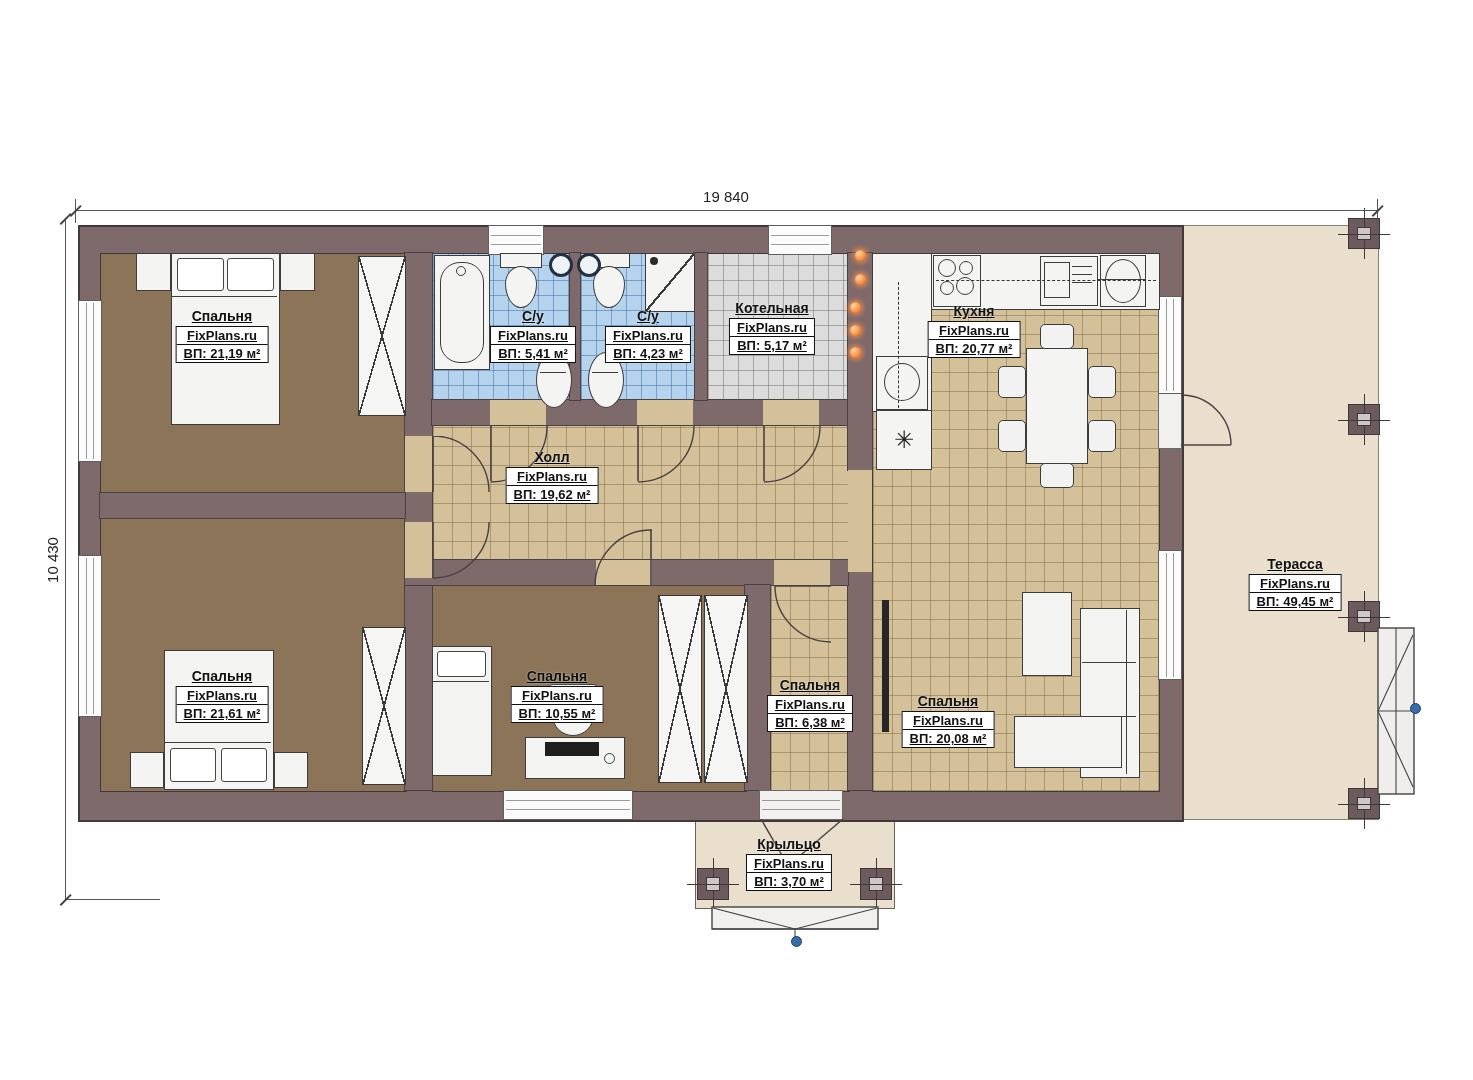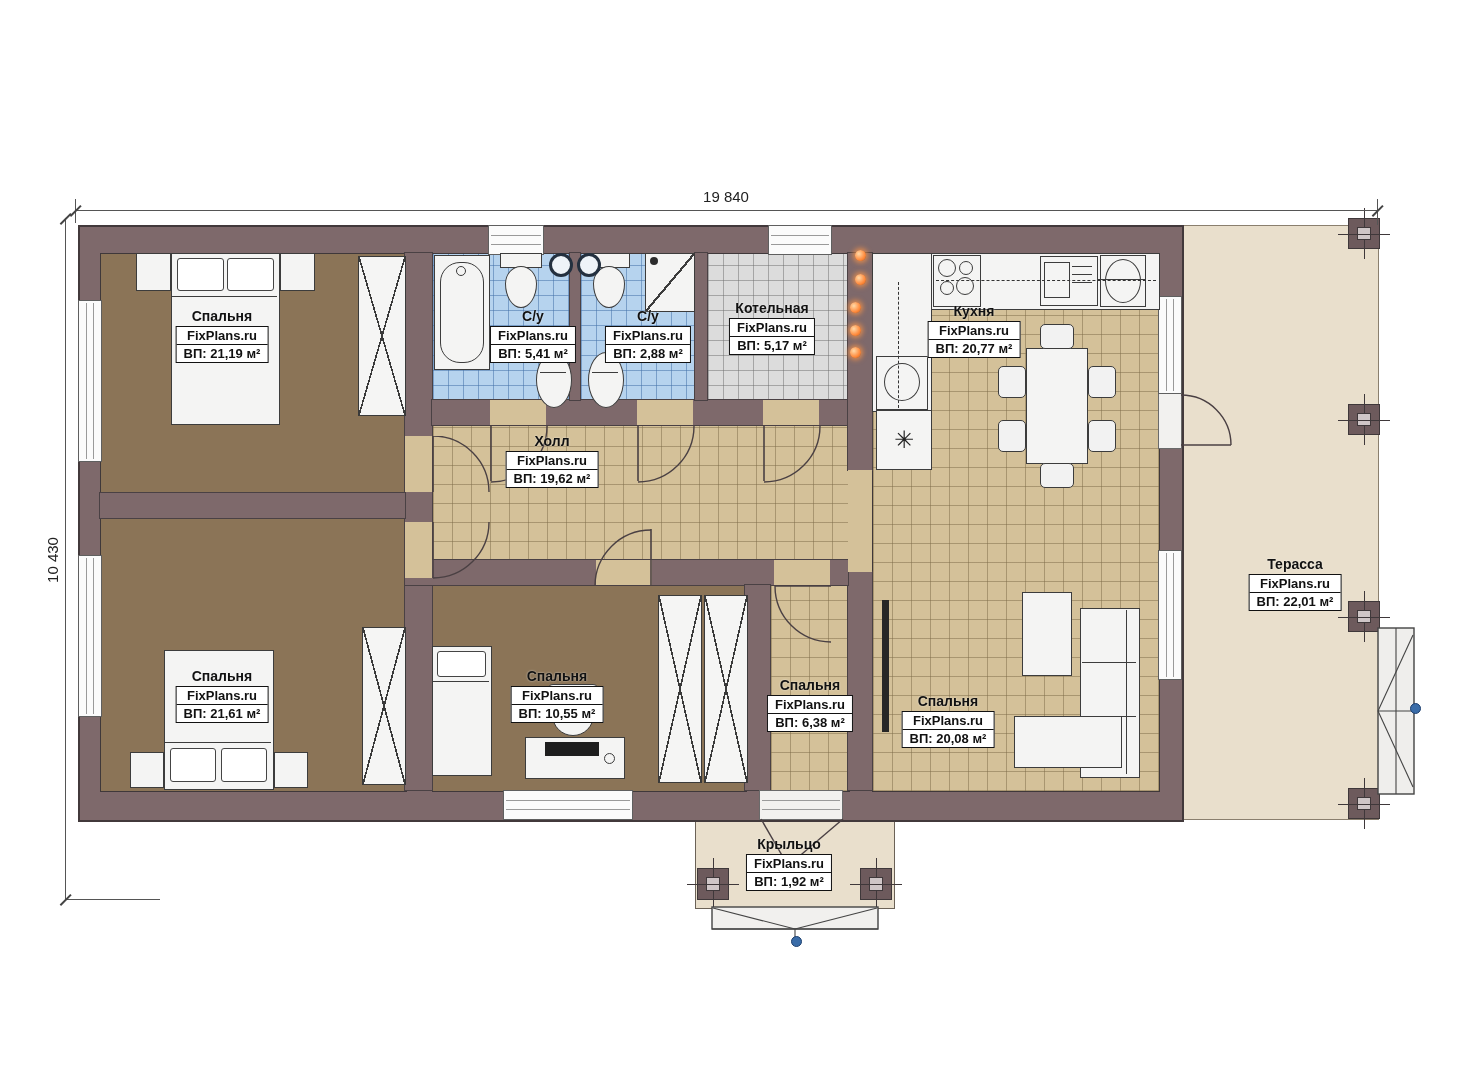--- a/index.html
+++ b/index.html
@@ -48,21 +48,21 @@
         background:radial-gradient(circle at 35% 35%,#ffd9a8,#ff8a3c 60%,#c85f17);
         box-shadow:0 0 5px 2px rgba(255,150,70,.75);}
   .fcirc{position:absolute;width:18px;height:18px;border:3px solid #23303f;border-radius:50%;background:#eef3f8;z-index:7;}
   .col{position:absolute;background:#6d5a5c;border:1.2px solid #3f383a;z-index:7;}
   .col::before{content:"";position:absolute;left:50%;top:-11px;bottom:-11px;width:1px;background:#3f383a;}
   .col::after{content:"";position:absolute;top:50%;left:-11px;right:-11px;height:1px;background:#3f383a;}
   .col i{position:absolute;inset:28%;background:#cfc6c7;border:1px solid #3f383a;}
   .bdot{position:absolute;width:9px;height:9px;border-radius:50%;background:#3a6ca8;border:1px solid #1d3f6e;z-index:8;}
   .door{position:absolute;z-index:7;}
   
-  .rlabel{position:absolute;transform:translateX(-50%);display:flex;flex-direction:column;align-items:center;gap:2px;z-index:8;}
+  .rlabel{position:absolute;transform:translateX(-50%);display:flex;flex-direction:column;align-items:center;gap:2px;z-index:8;text-decoration:underline;}
   .rname{font-weight:bold;font-size:14px;color:#111;white-space:nowrap;text-shadow:0 0 2px rgba(255,255,255,.7);}
   .rbox{border:1.5px solid #111;background:#fff;}
   .rbox .row{padding:1px 7px;font-size:13px;font-weight:600;color:#111;white-space:nowrap;text-align:center;}
   .rbox .row + .row{border-top:1.5px solid #111;}
   
   .dim{position:absolute;background:#555;z-index:9;}
   .tick{position:absolute;width:15px;height:1.5px;background:#444;z-index:9;}
   .dimtext{position:absolute;font-size:15px;color:#222;z-index:9;white-space:nowrap;}
 </style>
 </head>
@@ -286,38 +286,38 @@
     <div class="rname">С/у</div>
     <div class="rbox">
         <div class="row">FixPlans.ru</div>
       <div class="row">ВП: 5,41 м²</div>
       </div>
   </div>
   <div class="rlabel" style="left:648px;top:308px;">
     <div class="rname">С/у</div>
     <div class="rbox">
         <div class="row">FixPlans.ru</div>
-      <div class="row">ВП: 2,88 м²</div>
+      <div class="row">ВП: 4,23 м²</div>
       </div>
   </div>
   <div class="rlabel" style="left:772px;top:300px;">
     <div class="rname">Котельная</div>
     <div class="rbox">
         <div class="row">FixPlans.ru</div>
       <div class="row">ВП: 5,17 м²</div>
       </div>
   </div>
   <div class="rlabel" style="left:974px;top:303px;">
     <div class="rname">Кухня</div>
     <div class="rbox">
         <div class="row">FixPlans.ru</div>
       <div class="row">ВП: 20,77 м²</div>
       </div>
   </div>
-  <div class="rlabel" style="left:552px;top:433px;">
+  <div class="rlabel" style="left:552px;top:449px;">
     <div class="rname">Холл</div>
     <div class="rbox">
         <div class="row">FixPlans.ru</div>
       <div class="row">ВП: 19,62 м²</div>
       </div>
   </div>
   <div class="rlabel" style="left:222px;top:668px;">
     <div class="rname">Спальня</div>
     <div class="rbox">
         <div class="row">FixPlans.ru</div>
@@ -342,28 +342,28 @@
     <div class="rname">Спальня</div>
     <div class="rbox">
         <div class="row">FixPlans.ru</div>
       <div class="row">ВП: 20,08 м²</div>
       </div>
   </div>
   <div class="rlabel" style="left:1295px;top:556px;">
     <div class="rname">Терасса</div>
     <div class="rbox">
         <div class="row">FixPlans.ru</div>
-      <div class="row">ВП: 22,01 м²</div>
+      <div class="row">ВП: 49,45 м²</div>
       </div>
   </div>
   <div class="rlabel" style="left:789px;top:836px;">
     <div class="rname">Крыльцо</div>
     <div class="rbox">
         <div class="row">FixPlans.ru</div>
-      <div class="row">ВП: 1,92 м²</div>
+      <div class="row">ВП: 3,70 м²</div>
       </div>
   </div>
 
   <div class="dim" style="left:75px;top:210px;width:1303px;height:1.2px;"></div>
   <div class="dim" style="left:75px;top:199px;width:1.2px;height:24px;"></div>
   <div class="dim" style="left:1377px;top:199px;width:1.2px;height:26px;"></div>
   <div class="tick" style="left:68px;top:210px;transform:rotate(-45deg);"></div>
   <div class="tick" style="left:1370px;top:210px;transform:rotate(-45deg);"></div>
   <div class="dimtext" style="left:726px;top:188px;transform:translateX(-50%);">19 840</div>
 

